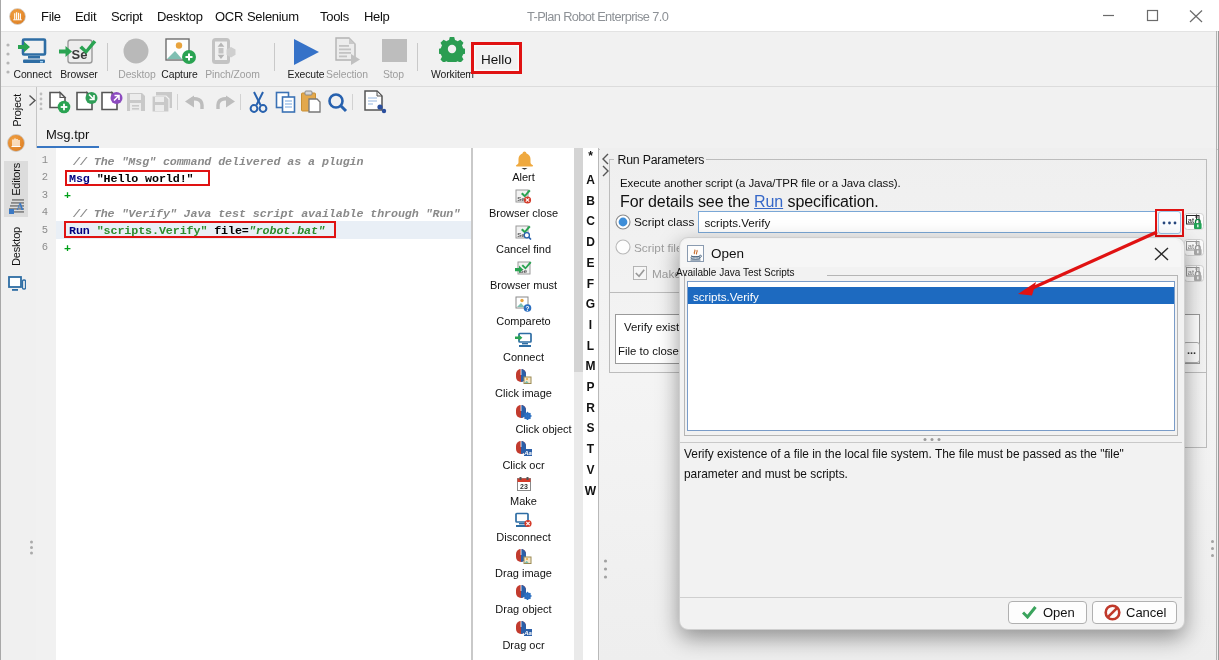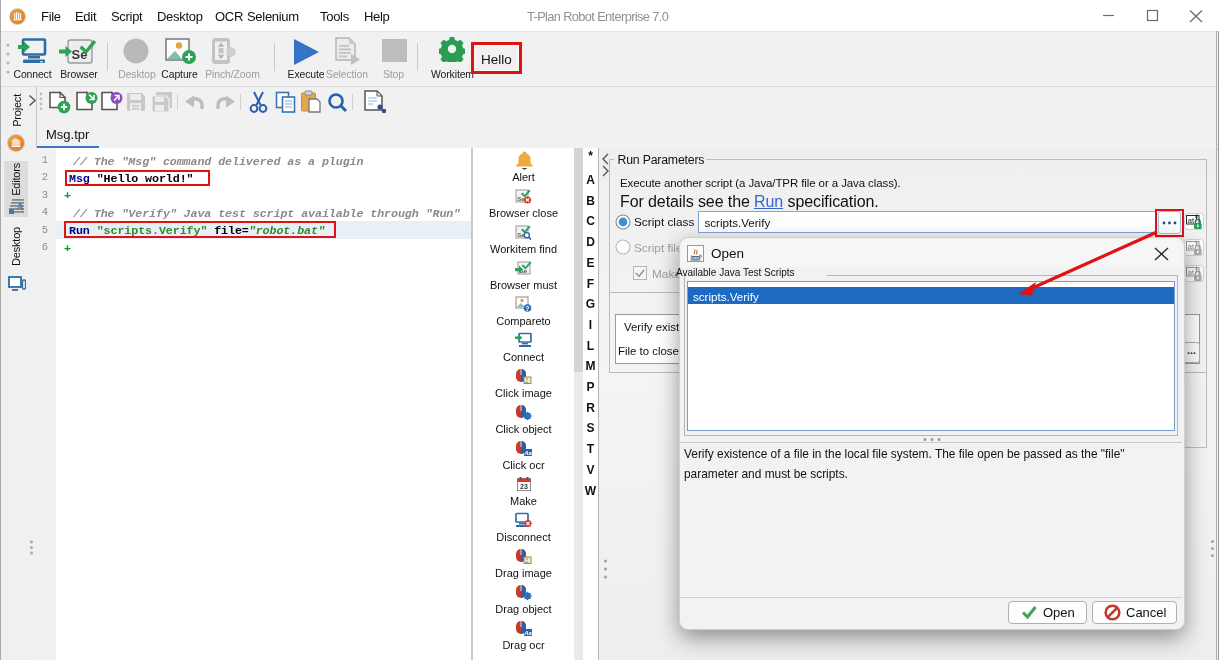--- a/index.html
+++ b/index.html
@@ -371,21 +371,21 @@
 </svg>
 <div class="abs cmditem" style="left:473px;top:207px">Browser close</div>
 
 <svg class="abs" style="left:515px;top:224px" width="17" height="16" viewBox="0 0 17 16">
   <rect x="1" y="2" width="12" height="12" fill="#f2f2f2" stroke="#9a9a9a"></rect>
   <text x="6" y="12.5" font-size="6" font-weight="bold" fill="#555" text-anchor="middle">Se</text>
   <path d="M7.5,4.5 l2.3,2.3 l4.2,-5.2 l1.6,1.4 l-5.8,6.4 l-3.8,-3.4 z" fill="#2aa352"></path>
   <circle cx="11.8" cy="11.3" r="2.6" fill="#fff" stroke="#2761ae" stroke-width="1.3"></circle>
   <line x1="13.6" y1="13.1" x2="16" y2="15.5" stroke="#2761ae" stroke-width="1.6"></line>
 </svg>
-<div class="abs cmditem" style="left:473px;top:243px">Workitem find</div>
+<div class="abs cmditem" style="left:473px;top:243px">Cancel find</div>
 
 <svg class="abs" style="left:515px;top:260px" width="17" height="16" viewBox="0 0 17 16">
   <rect x="3" y="2" width="12" height="12" fill="#f2f2f2" stroke="#9a9a9a"></rect>
   <text x="8.5" y="12.5" font-size="6" font-weight="bold" fill="#555" text-anchor="middle">Se</text>
   <path d="M8,4.5 l2.5,2.5 l4.5,-5.5 l1.5,1.3 l-6,6.6 l-4,-3.6 z" fill="#2aa352"></path>
   <path d="M0,8 h4 v-2.4 l4,4 l-4,4 v-2.4 h-4 z" fill="#2aa352"></path>
 </svg>
 <div class="abs cmditem" style="left:473px;top:279px">Browser must</div>
 
 <svg class="abs" style="left:515px;top:296px" width="17" height="16" viewBox="0 0 17 16">
@@ -421,21 +421,21 @@
   <line x1="6" y1="1" x2="6" y2="7" stroke="#fff" stroke-width="0.8"></line>
   <circle cx="12.5" cy="12" r="3.4" fill="#2b6fc0"></circle>
     <circle cx="12.5" cy="12" r="1.3" fill="#fff"></circle>
   <g stroke="#2b6fc0" stroke-width="1.2">
       <line x1="12.5" y1="7.8" x2="12.5" y2="16.2"></line>
       <line x1="8.3" y1="12" x2="16.7" y2="12"></line>
       <line x1="9.6" y1="9.1" x2="15.4" y2="14.9"></line>
       <line x1="15.4" y1="9.1" x2="9.6" y2="14.9"></line>
     </g>
 </svg>
-<div class="abs cmditem" style="left:473px;top:423px">Click object</div>
+<div class="abs cmditem" style="left:493px;top:423px">Click object</div>
 
 <svg class="abs" style="left:515px;top:440px" width="17" height="16" viewBox="0 0 17 16">
   <path d="M6,1 a5,5 0 0 0 -5,5 l0,3 a5,5 0 0 0 10,0 l0,-3 a5,5 0 0 0 -5,-5 z" fill="#c23b2e"></path>
   <path d="M6,1 a5,5 0 0 1 5,5 l0,3 a5,5 0 0 1 -5,5 z" fill="#2b5fa8"></path>
   <line x1="6" y1="1" x2="6" y2="7" stroke="#fff" stroke-width="0.8"></line>
   <rect x="9" y="9" width="8" height="7" fill="#2b5fa8"></rect>
   <text x="13" y="14.8" font-size="6" font-weight="bold" fill="#fff" text-anchor="middle" font-style="italic">Aa</text>
 </svg>
 <div class="abs cmditem" style="left:473px;top:459px">Click ocr</div>
 
@@ -634,21 +634,21 @@
 
 <svg class="abs" style="left:922px;top:437px" width="20" height="5">
     <g fill="#9a9a9a">
       <circle cx="3" cy="2.5" r="1.5"></circle>
       <circle cx="10" cy="2.5" r="1.5"></circle>
       <circle cx="17" cy="2.5" r="1.5"></circle>
     </g>
   </svg>
 <div class="abs" style="left:680px;top:442px;width:502px;height:1px;background:#c9c9c9"></div>
 
-<div class="abs rtext" style="left:684px;top:446.5px;font-size:11.9px">Verify existence of a file in the local file system. The file open be passed as the "file"</div>
+<div class="abs rtext" style="left:684px;top:446.5px;font-size:11.9px">Verify existence of a file in the local file system. The file must be passed as the "file"</div>
 <div class="abs rtext" style="left:684px;top:466.5px;font-size:11.9px">parameter and must be scripts.</div>
 
 <div class="abs" style="left:680px;top:597px;width:502px;height:1px;background:#cfcfcf"></div>
 
 <div class="abs" style="left:1008px;top:601px;width:79px;height:23px;background:#fdfdfd;border:1px solid #b0b0b0;border-radius:4px;box-sizing:border-box"></div>
 <svg class="abs" style="left:1022px;top:606px" width="15" height="13">
     <path d="M1,6.5 l4.5,4.5 l8,-10" fill="none" stroke="#3aa35c" stroke-width="3"></path>
   </svg>
 <div class="abs" style="left:1043px;top:605px;font-size:13px;color:#111">Open</div>
 <div class="abs" style="left:1092px;top:601px;width:85px;height:23px;background:#fdfdfd;border:1px solid #b0b0b0;border-radius:4px;box-sizing:border-box"></div>

